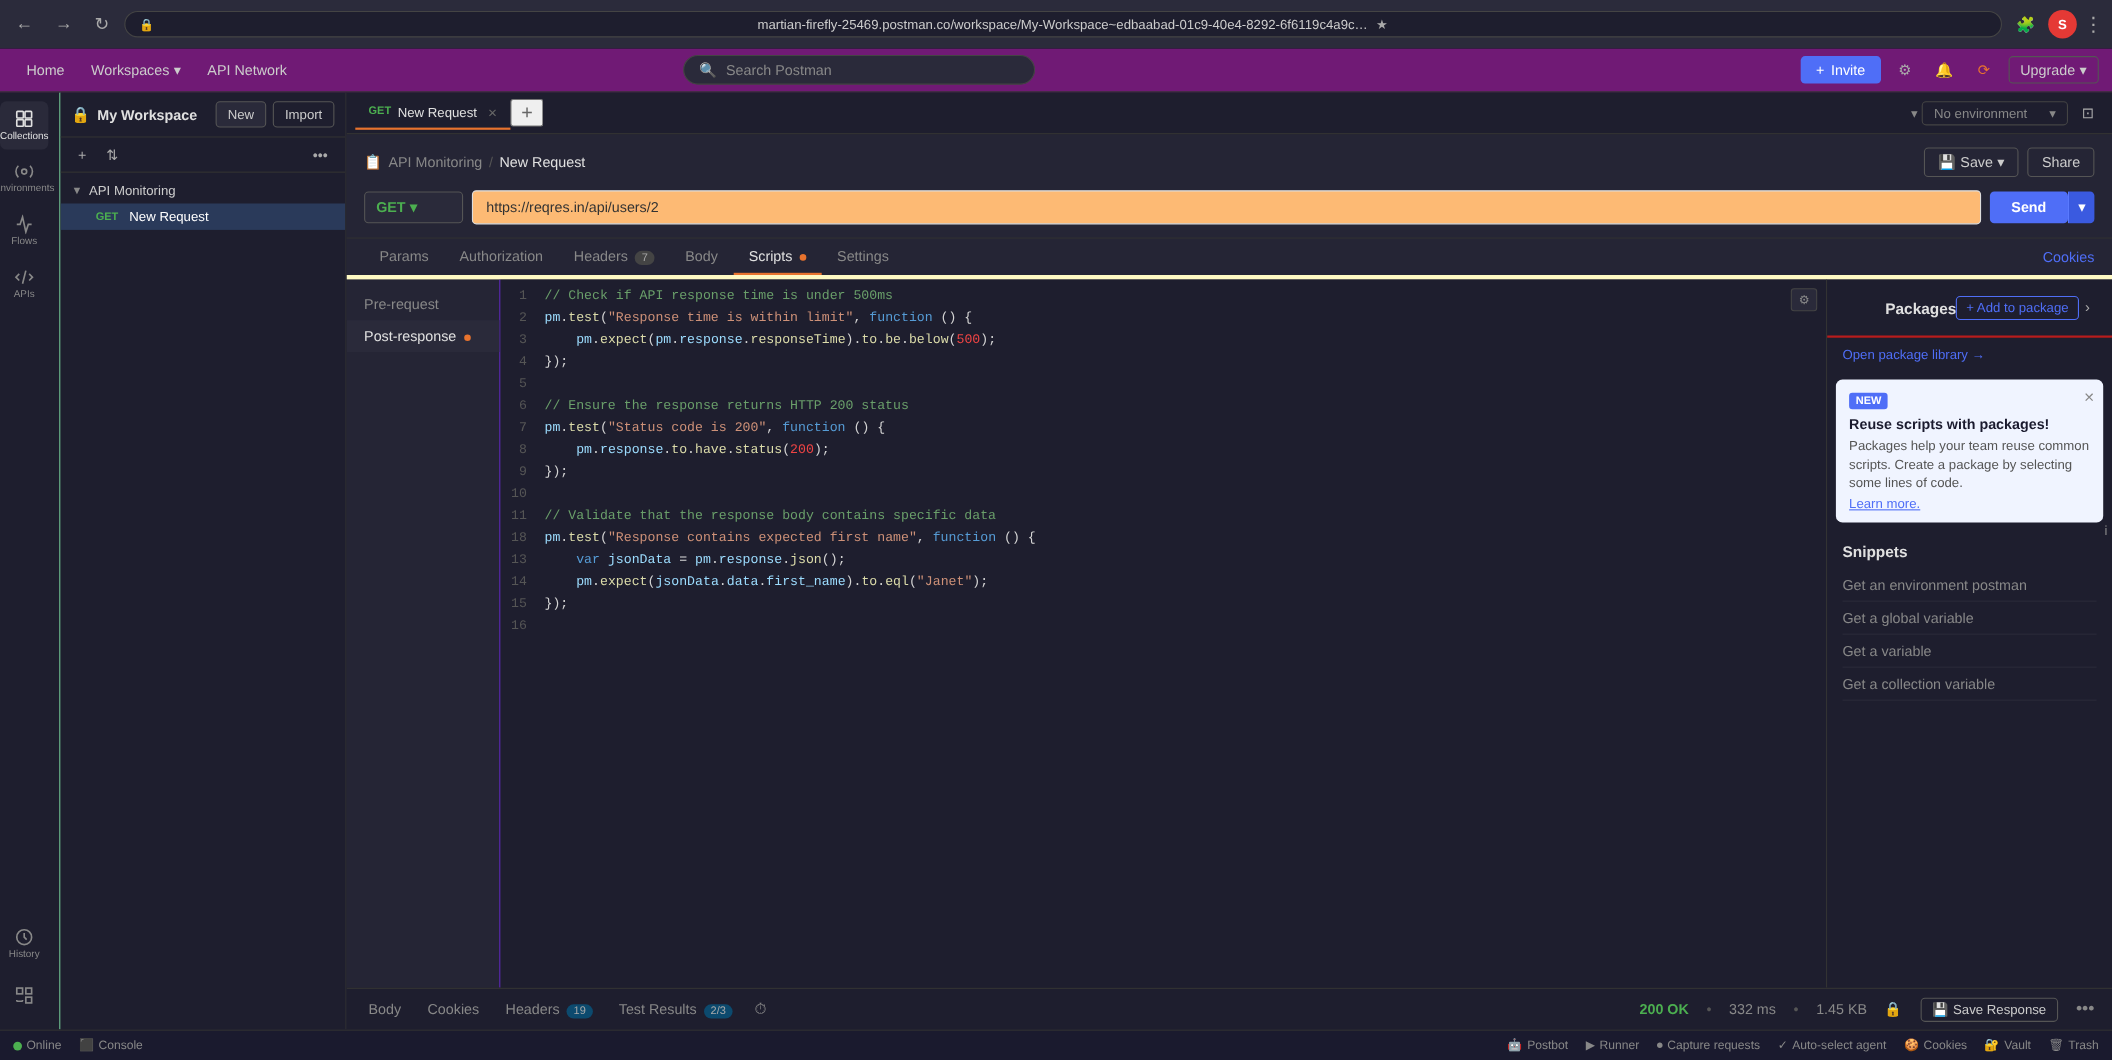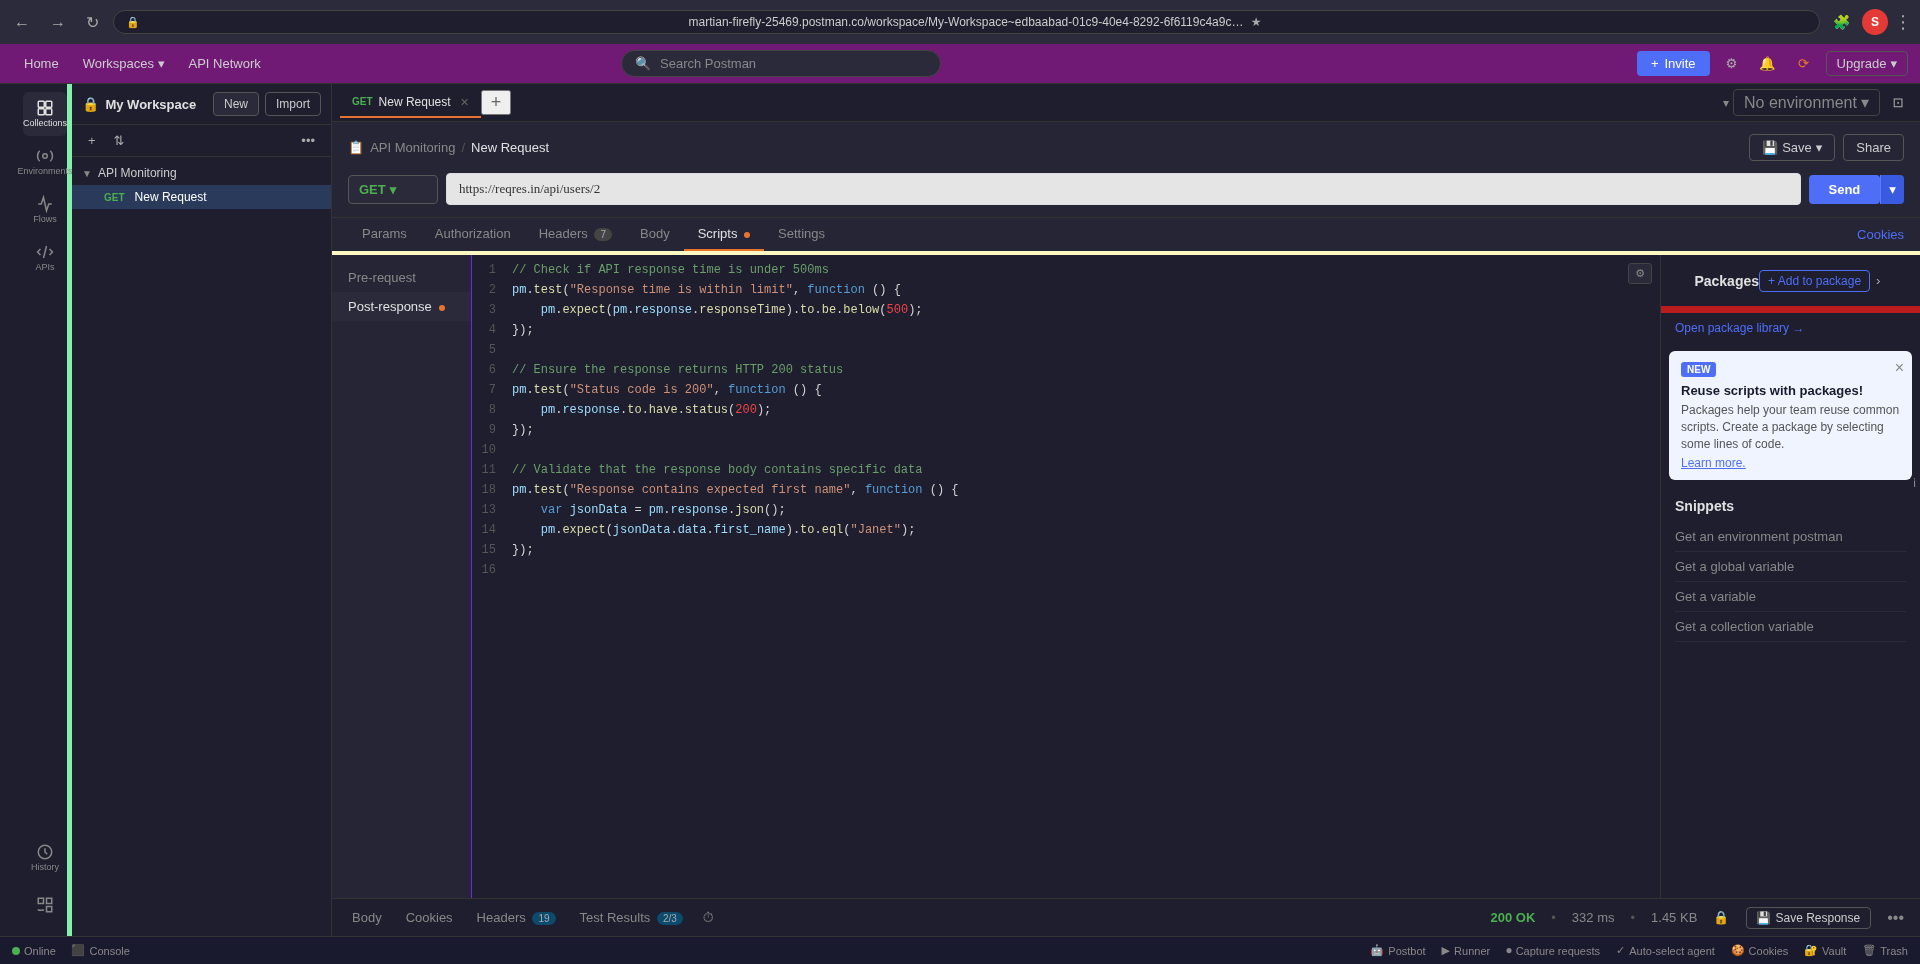--- a/index.html
+++ b/index.html
@@ -24,21 +24,21 @@
     .search-bar { margin: 0 auto; background: #2a2a3a; border: 1px solid #444; border-radius: 20px; padding: 5px 14px; display: flex; align-items: center; gap: 8px; width: 320px; color: #888; font-size: 13px; cursor: pointer; }
     .top-actions { display: flex; align-items: center; gap: 8px; margin-left: auto; }
     .invite-btn { background: #4f6ef7; color: white; border: none; border-radius: 4px; padding: 5px 14px; font-size: 13px; cursor: pointer; display: flex; align-items: center; gap: 6px; }
     .top-icon-btn { width: 28px; height: 28px; background: none; border: none; color: #aaa; cursor: pointer; display: flex; align-items: center; justify-content: center; border-radius: 4px; }
     .upgrade-btn { background: none; border: 1px solid #555; color: #ccc; border-radius: 4px; padding: 4px 10px; font-size: 13px; cursor: pointer; display: flex; align-items: center; gap: 4px; }
 
     
     .main-layout { display: flex; flex: 1; overflow: hidden; }
 
     
-    .sidebar-icons { width: 72px; background: #1e1e2e; border-right: 5px solid #86efac; display: flex; flex-direction: column; align-items: flex-end; padding: 8px 0; gap: 4px; flex-shrink: 0; }
+    .sidebar-icons { width: 55px; background: #1e1e2e; border-right: 1px solid #86efac; display: flex; flex-direction: column; align-items: flex-start; padding: 8px 0; gap: 4px; flex-shrink: 0; }
     .sidebar-icon-btn { width: 44px; height: 44px; display: flex; flex-direction: column; align-items: center; justify-content: center; gap: 2px; cursor: pointer; border-radius: 6px; color: #888; font-size: 9px; }
     .sidebar-icon-btn:hover, .sidebar-icon-btn.active { background: #2a2a3a; color: #e0e0e0; }
     .sidebar-icon-btn svg { width: 18px; height: 18px; }
     .sidebar-icon-btn span { font-size: 9px; text-align: center; line-height: 1.1; }
     .sidebar-spacer { flex: 1; }
 
     
     .left-panel { width: 260px; background: #1e1e2e; border-right: 1px solid #333; display: flex; flex-direction: column; flex-shrink: 0; overflow: hidden; }
     .left-panel-header { padding: 8px 10px; display: flex; align-items: center; gap: 6px; border-bottom: 1px solid #333; }
     .workspace-name { font-size: 13px; font-weight: 600; color: #e0e0e0; flex: 1; }
@@ -67,21 +67,21 @@
     .request-area { padding: 12px 16px; border-bottom: 1px solid #333; flex-shrink: 0; }
     .breadcrumb { display: flex; align-items: center; gap: 6px; font-size: 13px; color: #888; margin-bottom: 12px; }
     .breadcrumb-link { color: #888; cursor: pointer; display: flex; align-items: center; gap: 4px; }
     .breadcrumb-current { color: #e0e0e0; font-weight: 500; }
     .breadcrumb-sep { color: #555; }
     .breadcrumb-actions { margin-left: auto; display: flex; gap: 8px; }
     .save-btn { background: none; border: 1px solid #555; color: #ccc; border-radius: 4px; padding: 5px 12px; font-size: 13px; cursor: pointer; display: flex; align-items: center; gap: 4px; }
     .share-btn { background: none; border: 1px solid #555; color: #ccc; border-radius: 4px; padding: 5px 12px; font-size: 13px; cursor: pointer; }
     .url-row { display: flex; gap: 8px; align-items: center; }
     .method-select { background: #2a2a3a; border: 1px solid #555; color: #4caf50; border-radius: 4px; padding: 6px 10px; font-size: 13px; font-weight: 600; cursor: pointer; display: flex; align-items: center; gap: 4px; min-width: 90px; }
-    .url-input { flex: 1; background: #e5e5e5; border: 1px solid #ddd; border-radius: 4px; padding: 7px 12px; font-size: 13px; color: #333; font-family: Liberation Serif, serif; }
+    .url-input { flex: 1; background: #fdba74; border: 1px solid #ddd; border-radius: 4px; padding: 7px 12px; font-size: 13px; color: #333; }
     .send-btn { background: #4f6ef7; color: white; border: none; border-radius: 4px; padding: 7px 20px; font-size: 13px; font-weight: 600; cursor: pointer; display: flex; align-items: center; gap: 4px; white-space: nowrap; }
     .send-dropdown { background: #3a5ae0; color: white; border: none; border-left: 1px solid #5a7aff; padding: 7px 8px; cursor: pointer; border-radius: 0 4px 4px 0; }
 
     
     .req-tabs { display: flex; align-items: center; padding: 0 16px; border-bottom: 4px solid #fef9c3; background: #252535; flex-shrink: 0; }
     .req-tab { padding: 8px 14px; color: #888; font-size: 13px; cursor: pointer; border-bottom: 2px solid transparent; }
     .req-tab.active { color: #e0e0e0; border-bottom-color: #e8732e; }
     .req-tab-badge { background: #444; color: #aaa; border-radius: 8px; padding: 1px 6px; font-size: 10px; margin-left: 3px; }
     .req-tab-dot { width: 6px; height: 6px; background: #e8732e; border-radius: 50%; display: inline-block; margin-left: 3px; vertical-align: middle; }
     .cookies-link { margin-left: auto; color: #4f6ef7; font-size: 13px; cursor: pointer; }
@@ -99,21 +99,21 @@
     .c-comment { color: #6a9f6a; }
     .c-string { color: #ce9178; }
     .c-keyword { color: #569cd6; }
     .c-normal { color: #9cdcfe; }
     .c-func { color: #dcdcaa; }
     .c-paren { color: #d4d4d4; }
     .c-number { color: #ef4444; }
 
     
     .right-panel { width: 260px; background: #1e1e2e; border-left: 1px solid #333; display: flex; flex-direction: column; overflow: hidden; flex-shrink: 0; }
-    .right-panel-header { padding: 10px 14px; border-bottom: 7px solid #b91c1c; display: flex; align-items: center; justify-content: center; }
+    .right-panel-header { padding: 10px 14px; border-bottom: 2px solid #b91c1c; display: flex; align-items: center; justify-content: flex-end; }
     .packages-title { font-size: 14px; font-weight: 600; color: #e0e0e0; }
     .add-package-btn { background: none; border: 1px solid #4f6ef7; color: #4f6ef7; border-radius: 4px; padding: 3px 8px; font-size: 12px; cursor: pointer; display: flex; align-items: center; gap: 4px; }
     .open-library-link { color: #4f6ef7; font-size: 12px; cursor: pointer; padding: 8px 14px; display: flex; align-items: center; gap: 4px; }
     .new-badge-panel { margin: 8px; background: #f0f4ff; border-radius: 6px; padding: 10px 12px; position: relative; color: #333; }
     .new-badge-label { background: #4f6ef7; color: white; font-size: 10px; font-weight: 700; padding: 2px 6px; border-radius: 3px; display: inline-block; margin-bottom: 6px; }
     .new-badge-close { position: absolute; top: 8px; right: 8px; background: none; border: none; color: #888; cursor: pointer; font-size: 16px; }
     .new-badge-title { font-size: 13px; font-weight: 600; color: #1a1a2e; margin-bottom: 4px; }
     .new-badge-text { font-size: 12px; color: #555; line-height: 1.4; }
     .new-badge-link { color: #4f6ef7; font-size: 12px; cursor: pointer; text-decoration: underline; margin-top: 4px; display: block; }
     .snippets-section { padding: 10px 14px; }
@@ -131,21 +131,21 @@
     .save-response-btn { background: none; border: 1px solid #555; color: #ccc; border-radius: 4px; padding: 3px 10px; font-size: 12px; cursor: pointer; display: flex; align-items: center; gap: 4px; }
     .resp-more { color: #888; font-size: 16px; cursor: pointer; }
 
     
     .status-bar { background: #1a1a2e; border-top: 1px solid #333; padding: 4px 12px; display: flex; align-items: center; gap: 16px; height: 28px; flex-shrink: 0; }
     .status-item { display: flex; align-items: center; gap: 4px; color: #888; font-size: 11px; cursor: pointer; }
     .status-dot { width: 8px; height: 8px; background: #4caf50; border-radius: 50%; }
     .status-spacer { flex: 1; }
 
     
-    .env-selector { display: flex; align-items: center; gap: 4px; background: none; border: 1px solid #444; border-radius: 4px; padding: 3px 10px; color: #888; font-size: 16px; cursor: pointer; }
+    .env-selector { display: flex; align-items: center; gap: 20px; background: none; border: 1px solid #444; border-radius: 4px; padding: 3px 10px; color: #888; font-size: 12px; cursor: pointer; }
 
     
     .tab-bar-right { display: flex; align-items: center; gap: 4px; margin-left: auto; }
 
     scrollbar-width: thin;
   </style>
 </head>
 <body>
 
 <div class="browser-chrome">

